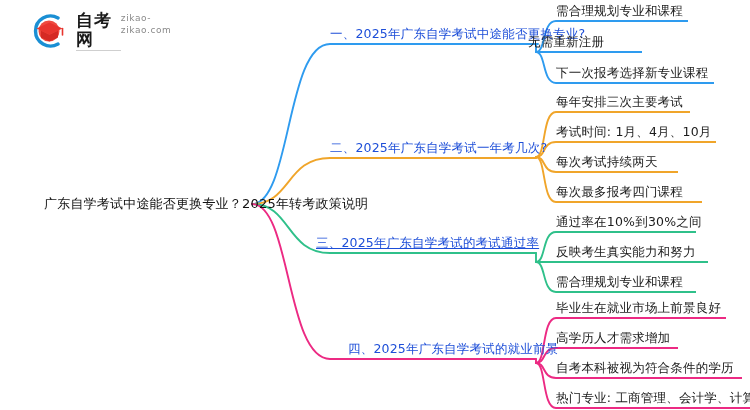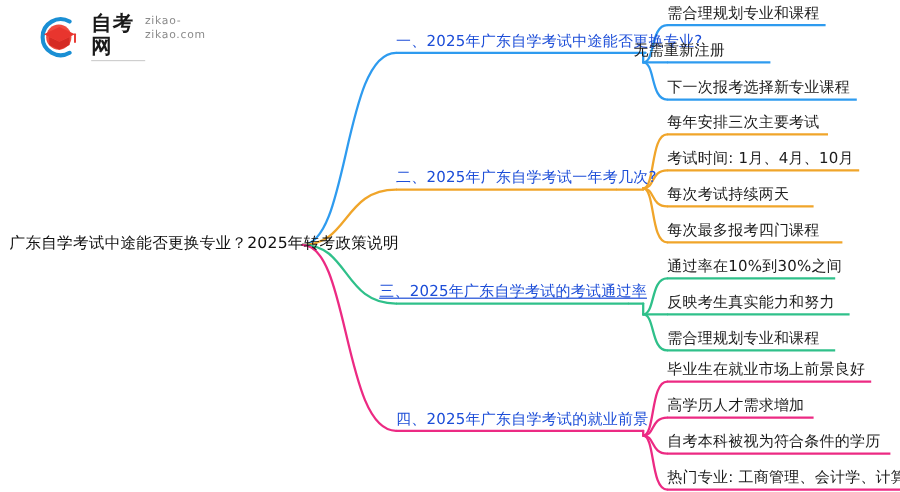--- a/index.html
+++ b/index.html
@@ -73,20 +73,21 @@
     font-size: 12.5px;
     color: #1b1b1b;
     white-space: nowrap;
     line-height: 15px;
     letter-spacing: 0.2px;
   }
   .root-label {
     font-size: 13px;
     color: #121212;
     transform: translateY(-50%);
+    margin-left: 36px;
   }
   .l1-label {
     font-size: 12.5px;
     color: #1d4ed8;
     transform: translateY(-100%);
     padding-bottom: 3px;
   }
   .l2-label {
     font-size: 12.5px;
     color: #1b1b1b;
@@ -161,21 +162,21 @@
         <path d="M 556 378 L 742 378" stroke="#ec2a83"></path>
         <path d="M 556 408 L 750 408" stroke="#ec2a83"></path>
       </g>
   </svg>
 
   <div class="node-label root-label" id="root-label" style="left:8px; top:203px;">广东自学考试中途能否更换专业？2025年转考政策说明</div>
 
   <div class="node-label l1-label" id="b0-label" style="left:330px; top:44px;">一、2025年广东自学考试中途能否更换专业?</div>
   <div class="node-label l1-label" id="b1-label" style="left:330px; top:158px;">二、2025年广东自学考试一年考几次?</div>
   <div class="node-label l1-label" id="b2-label" style="left:316px; top:253px;text-decoration:underline;">三、2025年广东自学考试的考试通过率</div>
-  <div class="node-label l1-label" id="b3-label" style="left:330px; top:359px;">四、2025年广东自学考试的就业前景</div>
+  <div class="node-label l1-label" id="b3-label" style="left:348px; top:359px;">四、2025年广东自学考试的就业前景</div>
 
   <div class="node-label l2-label" style="left:556px; top:21px;">需合理规划专业和课程</div>
   <div class="node-label l2-label" style="left:528px; top:52px;">无需重新注册</div>
   <div class="node-label l2-label" style="left:556px; top:83px;">下一次报考选择新专业课程</div>
 
   <div class="node-label l2-label" style="left:556px; top:112px;">每年安排三次主要考试</div>
   <div class="node-label l2-label" style="left:556px; top:142px;">考试时间: 1月、4月、10月</div>
   <div class="node-label l2-label" style="left:556px; top:172px;">每次考试持续两天</div>
   <div class="node-label l2-label" style="left:556px; top:202px;">每次最多报考四门课程</div>
 

